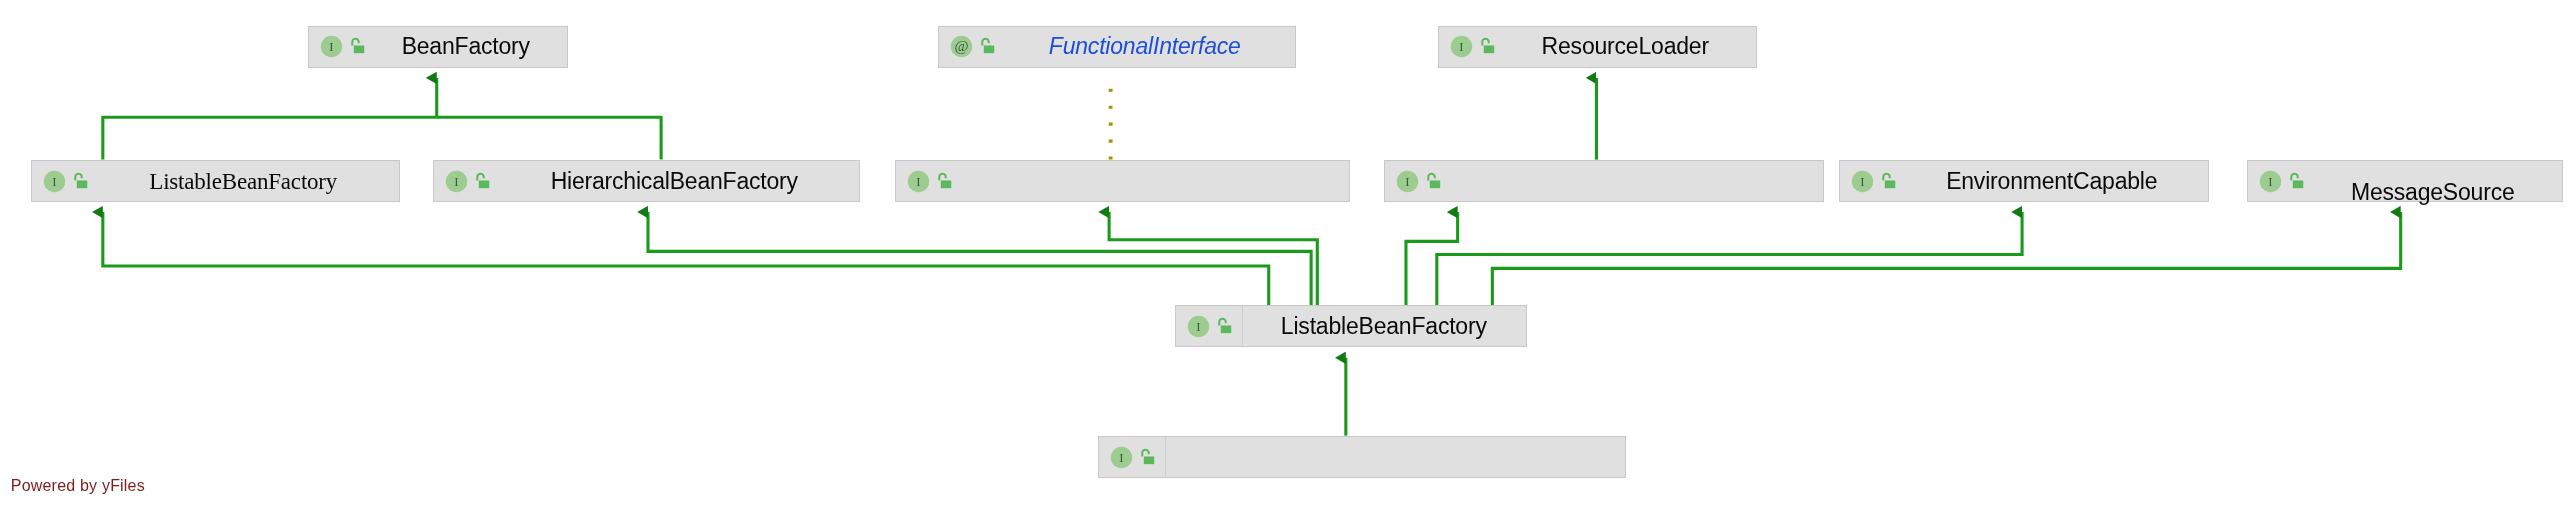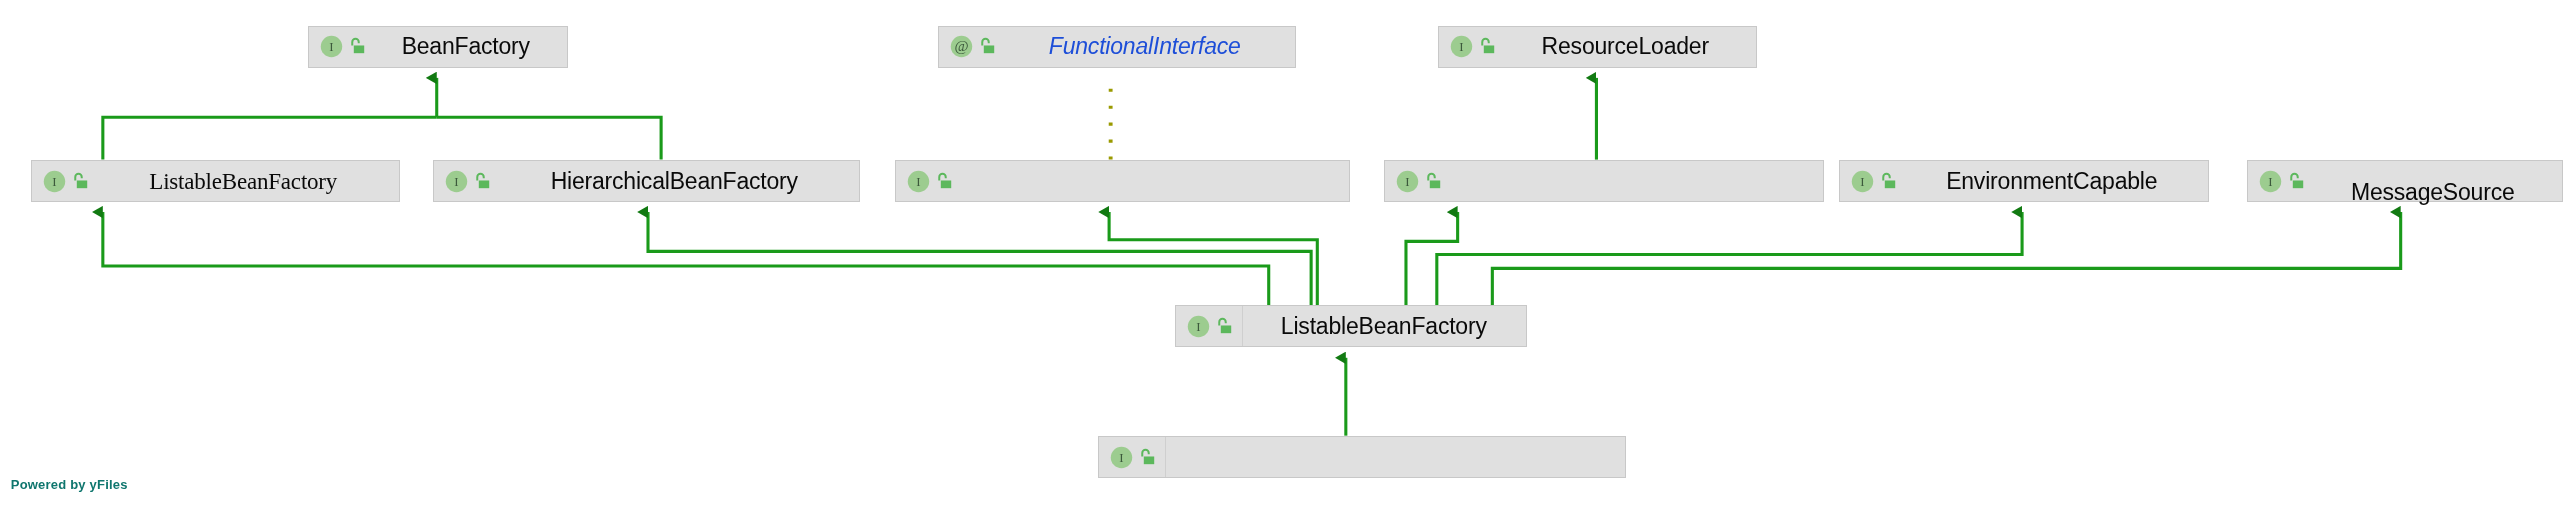--- a/index.html
+++ b/index.html
@@ -70,25 +70,24 @@
     padding-right: 17px;
     line-height: 1;
   }
   .node-icons.with-divider + .node-label {
     padding-left: 15.4px;
   }
   #watermark {
     position: absolute;
     left: 10.8px;
     top: 477px;
-    font-size: 13px;
-    color: #0f766e;
+    font-size: 16px;
+    color: #7f1d1d;
     letter-spacing: 0.2px;
     user-select: none;
-    font-weight: bold;
   }
 </style>
 </head>
 <body>
 
 <div id="diagram-root">
 
   <svg id="edge-layer" viewBox="0 0 3340 664" xmlns="http://www.w3.org/2000/svg">
     <defs>
       <marker id="gen-arrow" viewBox="0 0 16 14" refX="8" refY="14" markerWidth="16" markerHeight="14" orient="auto-start-reverse" markerUnits="userSpaceOnUse">

